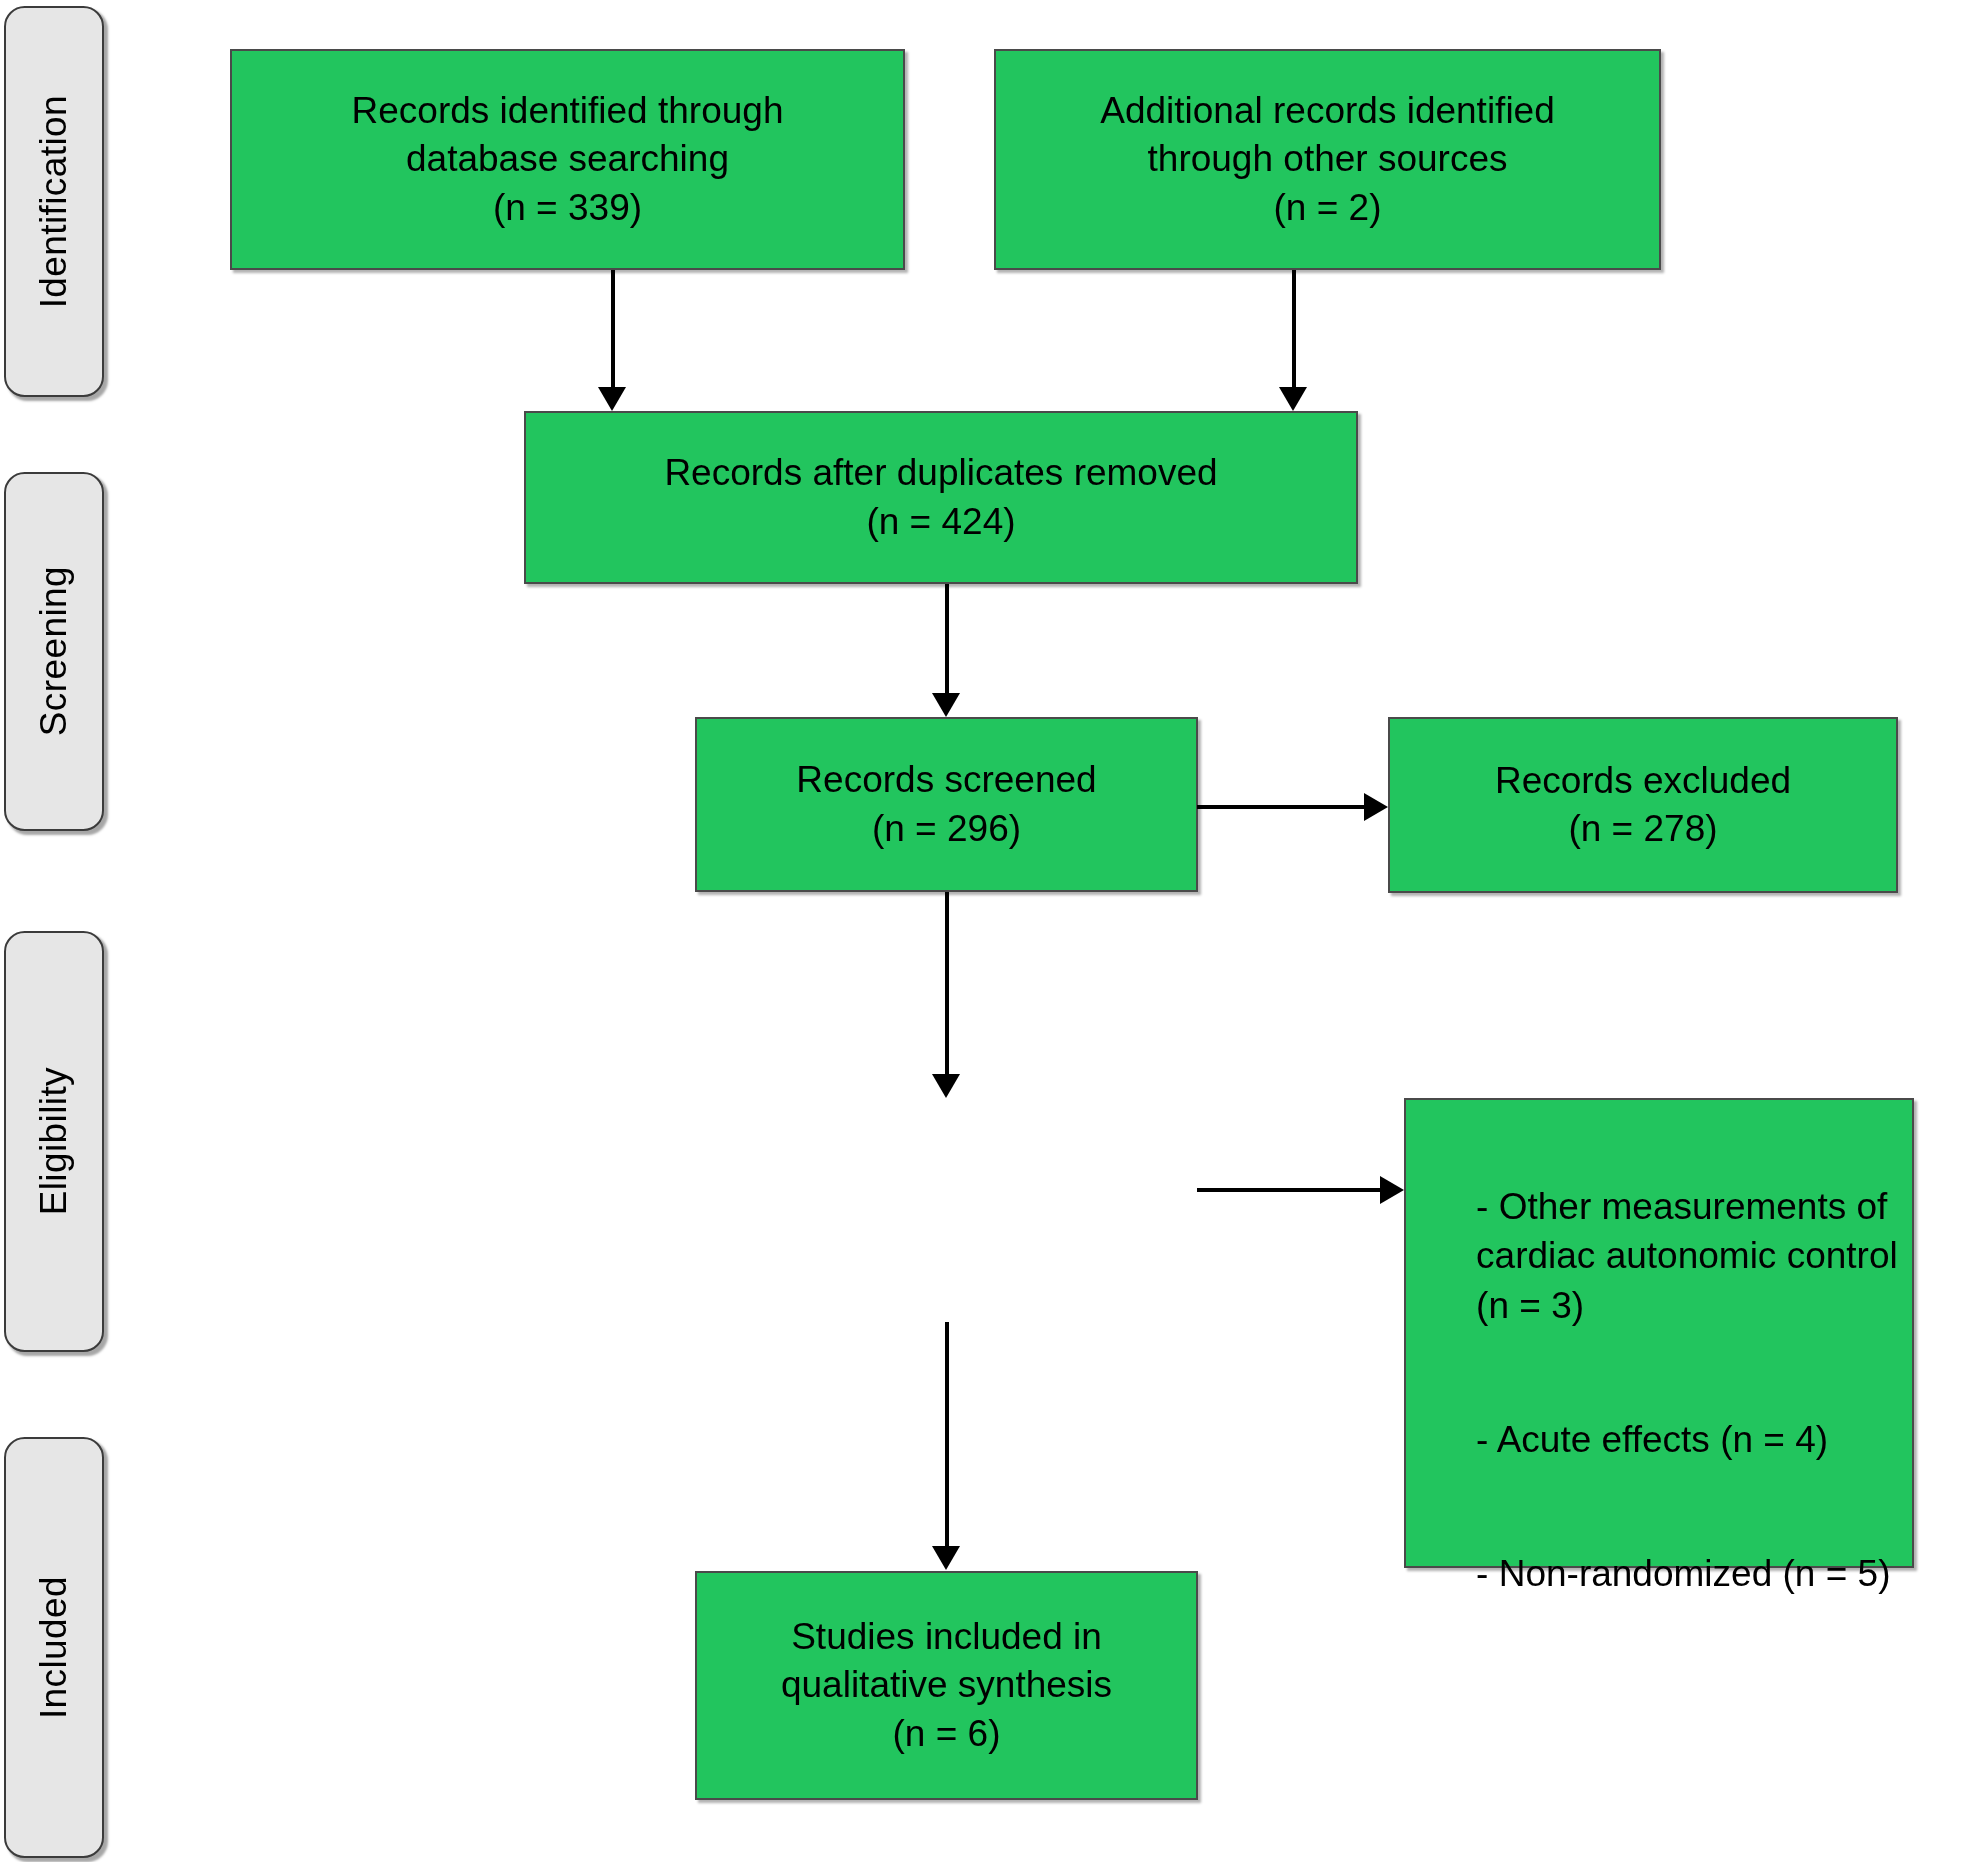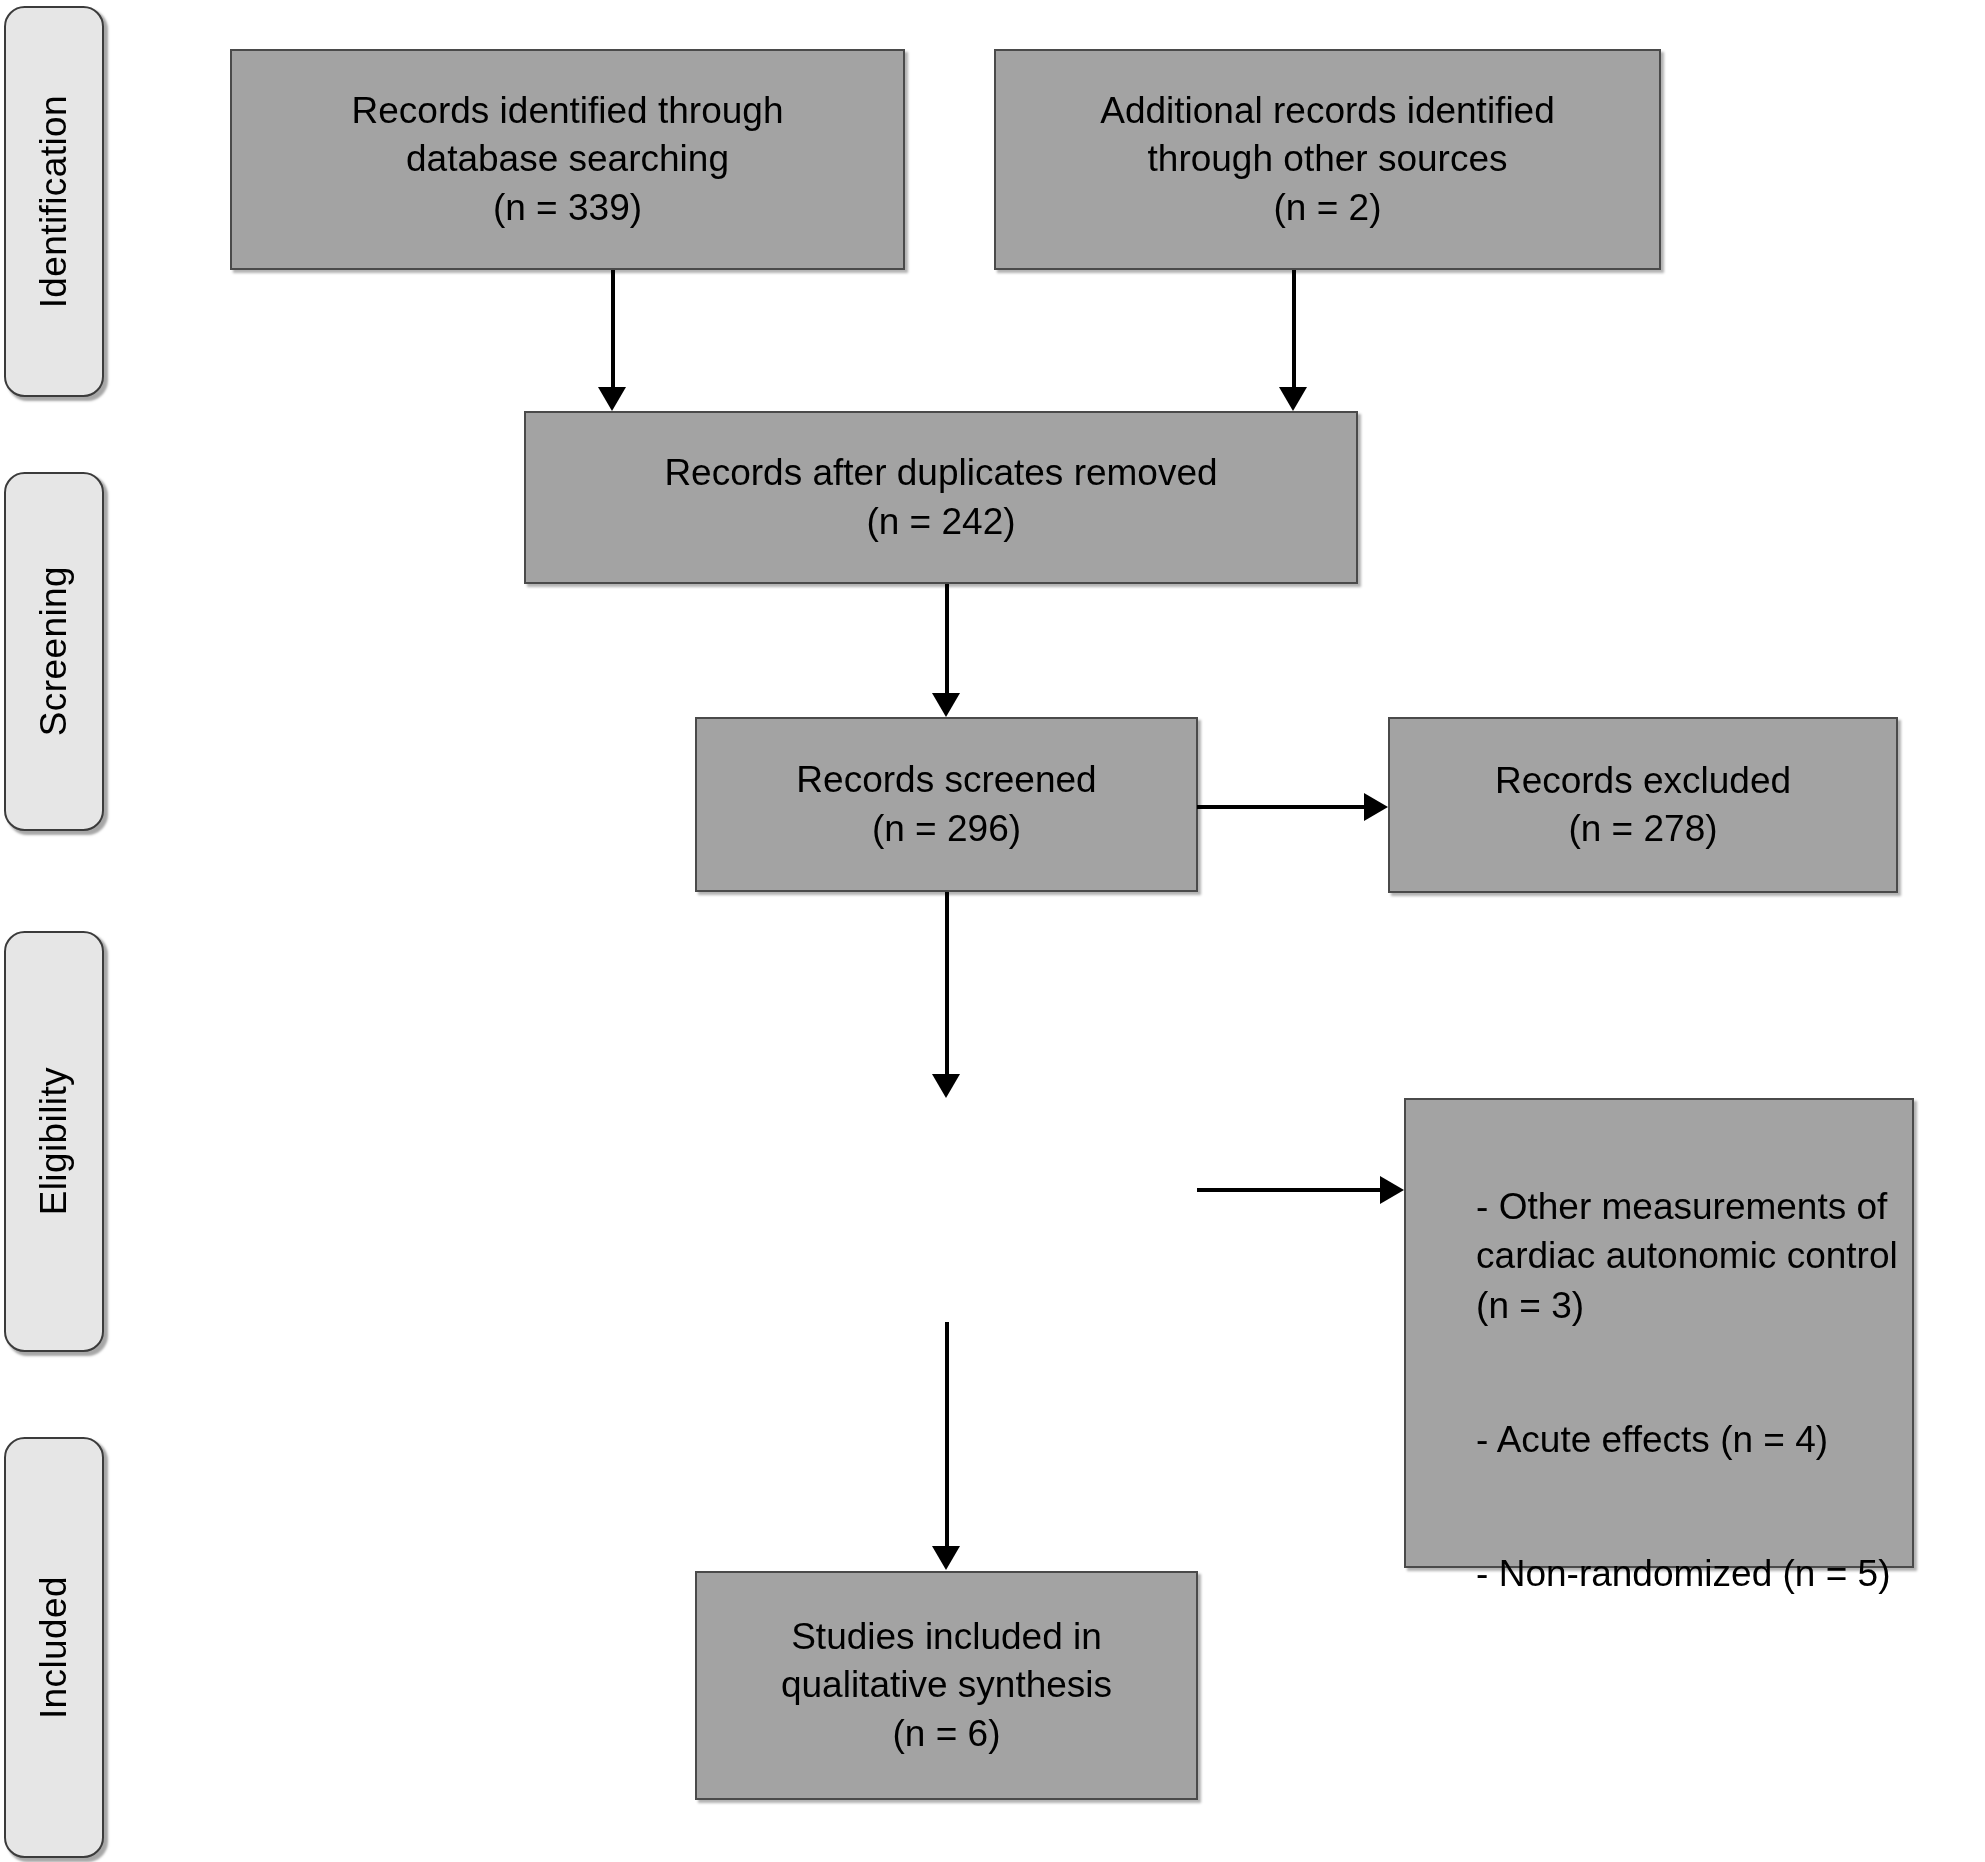--- a/index.html
+++ b/index.html
@@ -36,21 +36,21 @@
     transform: rotate(180deg);
     font-size: 37px;
     letter-spacing: 0.4px;
     white-space: nowrap;
     color: #000;
   }
 
   
   .fbox {
     position: absolute;
-    background: #a3a3a3;
+    background: #22c55e;
     border: 2.4px solid #4a4a4a;
     box-sizing: border-box;
     box-shadow: 3.2px 3.2px 2.4px rgba(0,0,0,0.30);
     display: flex;
     align-items: center;
     justify-content: center;
     text-align: center;
   }
   .fbox .ftext {
     font-size: 37px;
@@ -126,21 +126,21 @@
   </div>
 
   <div class="fbox" style="left:994px; top:49px; width:667px; height:221px;">
     <span class="ftext">Additional records identified
 through other sources
 (n = 2)</span>
   </div>
 
   <div class="fbox" style="left:524px; top:411px; width:834px; height:173px;">
     <span class="ftext">Records after duplicates removed
-(n = 242)</span>
+(n = 424)</span>
   </div>
 
   <div class="fbox" style="left:695px; top:717px; width:503px; height:175px;">
     <span class="ftext">Records screened
 (n = 296)</span>
   </div>
 
   <div class="fbox" style="left:1388px; top:717px; width:510px; height:176px;">
     <span class="ftext">Records excluded
 (n = 278)</span>

